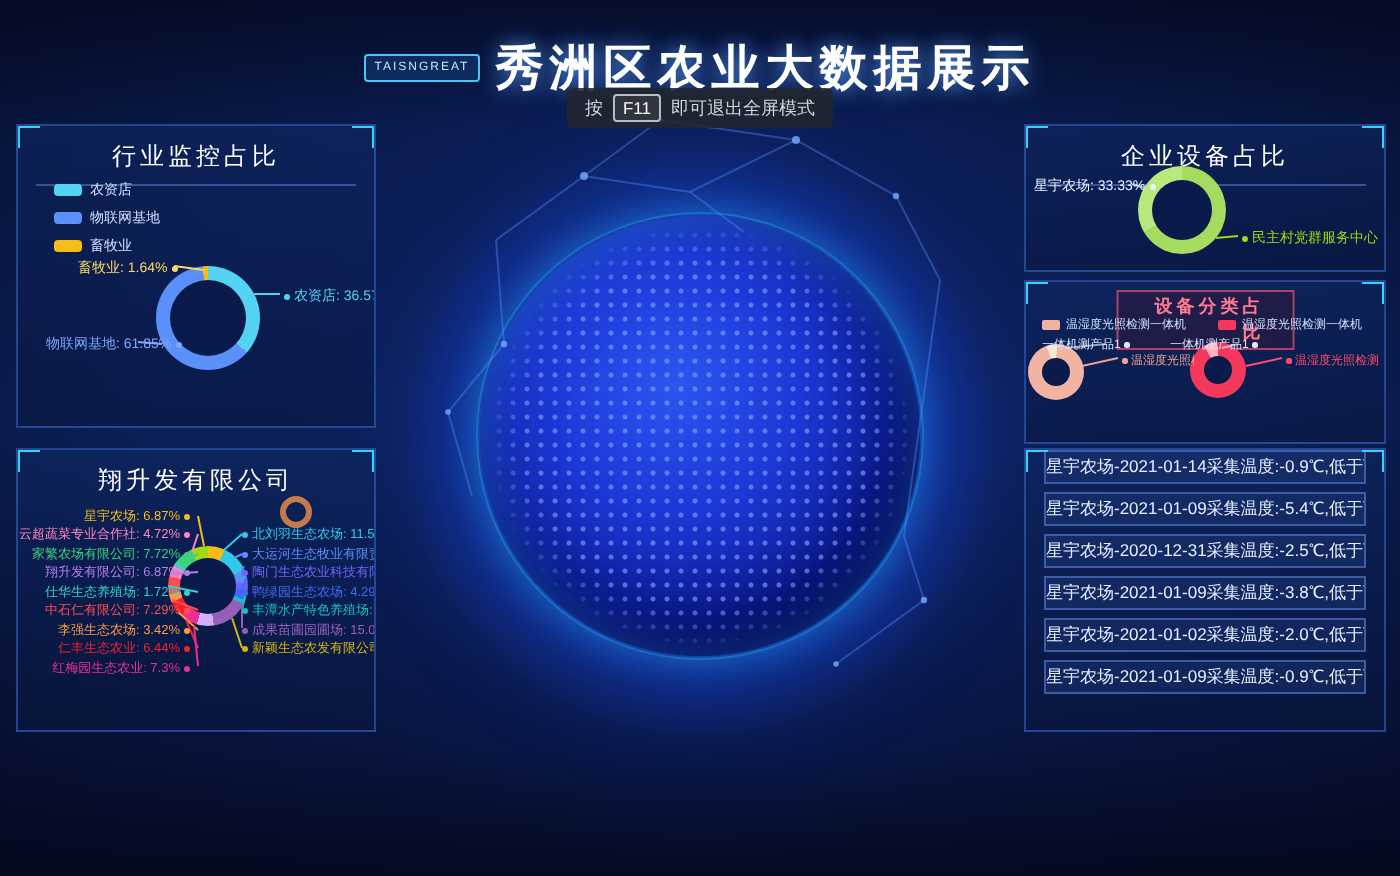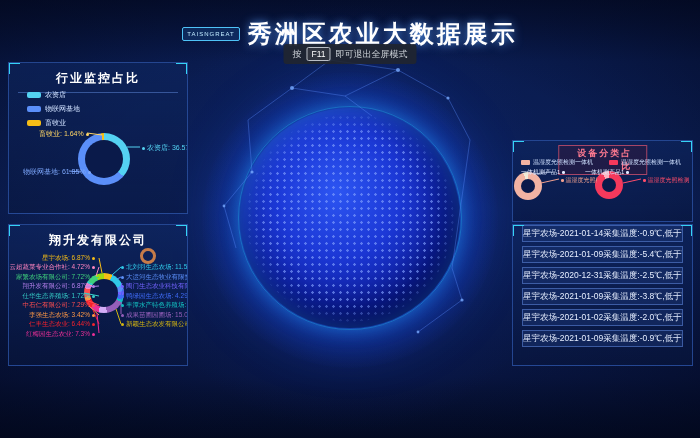--- a/index.html
+++ b/index.html
@@ -15,21 +15,21 @@
   .logo{border:1px solid #4fc3f7;color:#bfe9ff;font-size:6px;line-height:1;padding:3px 4px;letter-spacing:1px;background:rgba(20,60,120,.55);border-radius:2px;}
   .title{font-size:24px;font-weight:bold;color:#ffffff;letter-spacing:3px;text-shadow:0 0 10px rgba(90,160,255,.9);}
   .toast{position:absolute;top:44px;left:50%;transform:translateX(-50%);display:flex;align-items:center;gap:5px;
     background:rgba(33,37,45,.88);color:#cfd4da;font-size:9px;padding:3px 9px;border-radius:3px;z-index:5;}
   .keycap{border:1px solid #b9bec6;color:#fff;font-size:8.5px;padding:1px 4px;border-radius:2px;background:rgba(60,64,72,.6);}
   
   .panel{position:absolute;background:linear-gradient(180deg,rgba(14,38,96,.62),rgba(8,22,62,.55));
     border:1px solid rgba(46,86,170,.75);box-sizing:border-box;z-index:4;overflow:hidden;}
   .panel::before{content:"";position:absolute;top:-1px;left:-1px;width:10px;height:10px;border-top:2px solid #35d3f5;border-left:2px solid #35d3f5;}
   .panel::after{content:"";position:absolute;top:-1px;right:-1px;width:10px;height:10px;border-top:2px solid #35d3f5;border-right:2px solid #35d3f5;}
-  .panel-title{text-align:center;color:#fff;font-size:12px;font-weight:bold;letter-spacing:2px;padding-top:7px;}
+  .panel-title{text-align:center;color:#fff;font-size:12px;font-weight:normal;letter-spacing:2px;padding-top:7px;}
   .divider{border-bottom:1px solid rgba(90,130,210,.55);margin:5px 9px 0 9px;}
   
   .donut{position:absolute;border-radius:50%;}
   .donut .hole{position:absolute;border-radius:50%;background:#0a1a4a;}
   
   .legend{position:absolute;display:flex;flex-direction:column;gap:4px;}
   .legend-row{display:flex;align-items:center;gap:4px;font-size:7px;color:#cfe0ff;}
   .swatch{width:14px;height:6px;border-radius:2px;flex:none;background:currentColor;}
   .callout{position:absolute;display:flex;align-items:center;gap:2px;font-size:7px;white-space:nowrap;}
   .callout .dot{width:3px;height:3px;border-radius:50%;background:currentColor;flex:none;}
@@ -223,20 +223,39 @@
     <div class="callout ent-label" style="left: 112px; top: 86px; color: rgb(148, 95, 185);">
         <span class="dot"></span>
         <span>成果苗圃园圃场: 15.02%</span>
       </div>
     <div class="callout ent-label" style="left: 112px; top: 95px; color: rgb(211, 181, 17);">
         <span class="dot"></span>
         <span>新颖生态农发有限公司: 6.87%</span>
       </div>
   </div>
 
+  <div class="panel" style="left:512px;top:62px;width:181px;height:74px;">
+    <div class="panel-title">企业设备占比</div>
+    <div class="divider"></div>
+    <div class="donut" style="left: 56px; top: 20px; width: 44px; height: 44px; background: conic-gradient(rgb(165, 219, 94) 0%, rgb(165, 219, 94) 66.67%, rgb(185, 232, 126) 66.67%, rgb(185, 232, 126) 100%);">
+      <div class="hole" style="inset:7px;"></div>
+    </div>
+    <svg class="overlay" width="181" height="74">
+      <line x1="59" y1="31" x2="53" y2="29" stroke-width="1" stroke="rgba(200,220,255,.7)"></line>
+      <line x1="95" y1="56" x2="106" y2="55" stroke-width="1" stroke="#a0d911"></line>
+    </svg>
+    <div class="callout" style="left: 4px; top: 25px; color: rgb(232, 244, 255);">
+      <span>星宇农场: 33.33%</span>
+        <span class="dot"></span>
+    </div>
+    <div class="callout" style="left: 108px; top: 51px; max-width: 70px; overflow: hidden; color: rgb(160, 217, 17);">
+      <span class="dot"></span>
+        <span>民主村党群服务中心</span>
+    </div>
+  </div>
 
   <div class="panel" style="left:512px;top:140px;width:181px;height:82px;">
     <div class="sub-title-box">设备分类占比</div>
     <div class="mini-legend" style="left: 8px; top: 17px; color: rgb(242, 179, 163);">
       <span class="mini-swatch"></span>
       <span style="color:#cfe0ff">温湿度光照检测一体机</span>
     </div>
     <div class="mini-legend" style="left: 96px; top: 17px; color: rgb(245, 57, 92);">
       <span class="mini-swatch"></span>
       <span style="color:#cfe0ff">温湿度光照检测一体机</span>

